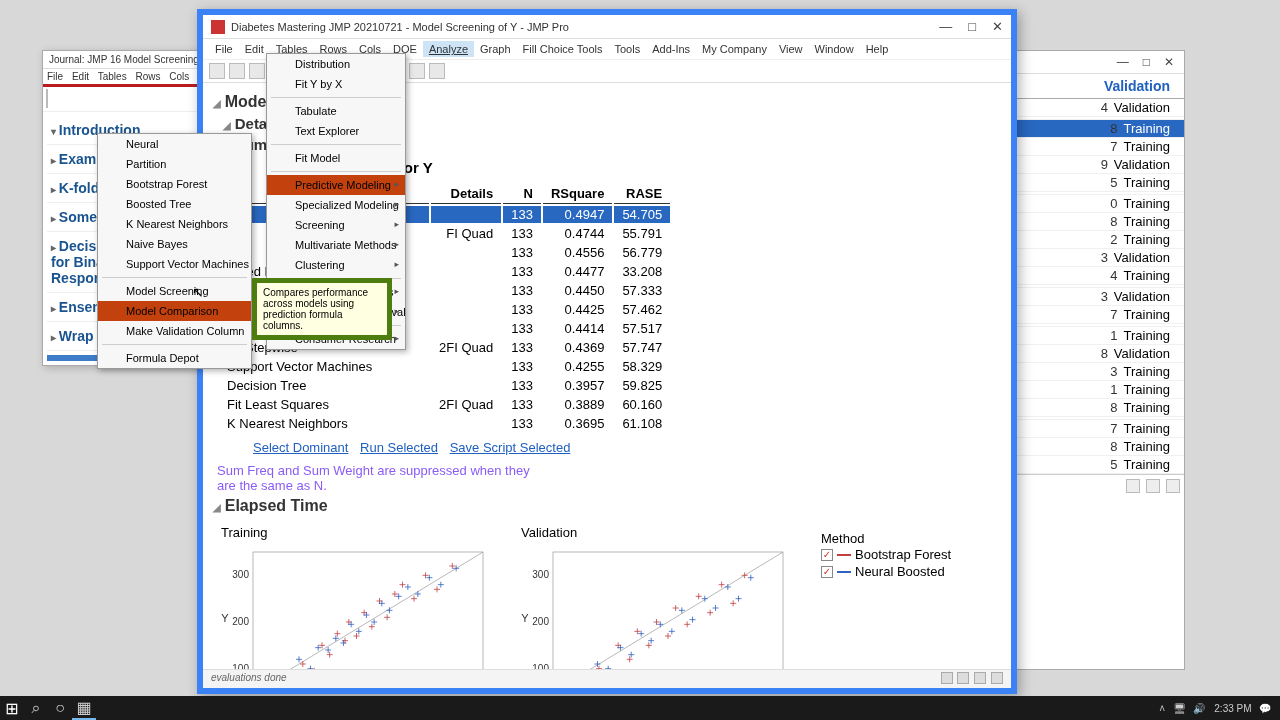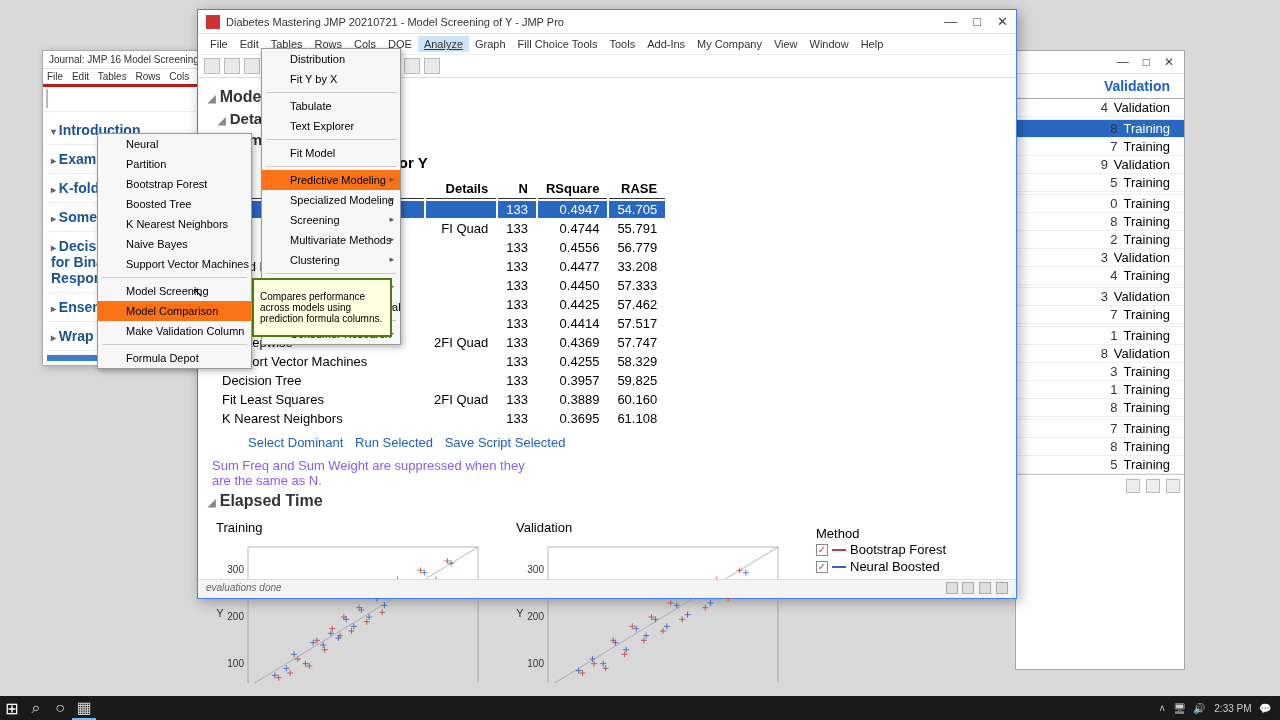--- a/index.html
+++ b/index.html
@@ -11,21 +11,21 @@
 .journal-menubar { padding: 2px 4px; font-size: 10px; color: #333; border-bottom: 3px solid #b91c1c; }
 .journal-menubar span { margin-right: 6px; }
 .journal-toolbar { padding: 3px; border-bottom: 1px solid #eee; }
 .journal-nav { padding: 4px; }
 .journal-item { font-size: 14px; font-weight: bold; color: #1a5490; padding: 6px 4px; border-bottom: 1px solid #eee; cursor: pointer; }
 .journal-item::before { content: "▸ "; font-size: 10px; color: #666; }
 .journal-item.open::before { content: "▾ "; }
 .journal-bar { height: 6px; background: #3d7cc9; margin-top: 4px; }
 
 
-.main-window { position: absolute; left: 197px; top: 9px; width: 820px; height: 590px; background: #fff; border: 1px solid #3b82f6; box-shadow: 3px 3px 12px rgba(0,0,0,0.3); }
+.main-window { position: absolute; left: 197px; top: 9px; width: 820px; height: 685px; background: #fff; border: 6px solid #3b82f6; box-shadow: 3px 3px 12px rgba(0,0,0,0.3); }
 .titlebar { display: flex; align-items: center; padding: 4px 8px; background: #fff; border-bottom: 1px solid #ddd; }
 .titlebar-icon { width: 14px; height: 14px; background: #c33; margin-right: 6px; }
 .titlebar-text { flex: 1; font-size: 11px; color: #333; }
 .win-controls { display: flex; gap: 16px; font-size: 13px; color: #444; }
 .win-controls span { cursor: pointer; }
 
 .menubar { display: flex; padding: 2px 6px; font-size: 11px; color: #333; border-bottom: 1px solid #eee; }
 .menubar span { padding: 2px 6px; cursor: pointer; }
 .menubar span.active { background: #cde4f7; text-decoration: underline; }
 
@@ -39,41 +39,41 @@
 .partial-head { font-size: 15px; font-weight: bold; padding: 4px 0 2px 0; }
 
 .result-table { margin-left: 4px; margin-top: 4px; font-size: 13px; }
 .result-table th { text-align: right; padding: 2px 8px; font-weight: bold; border-bottom: 1px solid #333; }
 .result-table th:first-child { text-align: left; }
 .result-table td { padding: 1px 8px; text-align: right; }
 .result-table td:first-child { text-align: left; min-width: 210px; }
 .result-table tr.selected { background: #2968c0; color: #fff; }
 
 .links-row { padding: 6px 40px; font-size: 13px; }
-.links-row a { color: #2060c0; margin-right: 8px; cursor: pointer; }
+.links-row a { color: #2060c0; text-decoration: underline; margin-right: 8px; cursor: pointer; }
 .note-text { font-size: 13px; color: #8b5cf6; padding: 2px 4px; max-width: 340px; }
 
 .plots { display: flex; gap: 20px; margin-top: 6px; }
 .plot-panel { }
 .plot-title { font-size: 13px; padding: 2px 8px; }
 .plot-svg { border: none; }
 .legend-box { font-size: 13px; padding: 8px; }
 .legend-head { font-weight: normal; }
 .legend-item { display: flex; align-items: center; gap: 4px; padding: 1px 0; }
 .legend-check { width: 12px; height: 12px; border: 1px solid #888; display: inline-flex; align-items: center; justify-content: center; font-size: 10px; color: #c33; }
 .legend-swatch { width: 14px; height: 2px; }
 
 
 .menu-popup { position: absolute; background: #f7f7f7; border: 1px solid #999; box-shadow: 2px 2px 6px rgba(0,0,0,0.3); font-size: 11px; z-index: 50; }
 .menu-popup .mi { padding: 4px 22px 4px 28px; cursor: pointer; white-space: nowrap; position: relative; }
 .menu-popup .mi.sub::after { content: "▸"; position: absolute; right: 6px; font-size: 9px; color: #555; }
-.menu-popup .mi.hl { background: #f97316; }
+.menu-popup .mi.hl { background: #c2410c; }
 .menu-popup .sep { height: 1px; background: #ccc; margin: 3px 4px; }
 
-.tooltip { position: absolute; background: #ffffe1; border: 2px solid #4d7c0f; padding: 11px 6px; font-size: 10px; max-width: 140px; z-index: 60; }
+.tooltip { position: absolute; background: #ffffe1; border: 5px solid #4d7c0f; padding: 4px 6px; font-size: 10px; max-width: 140px; z-index: 60; }
 
 
 .right-panel { position: absolute; left: 1015px; top: 50px; width: 170px; height: 620px; background: #fff; border: 1px solid #aaa; }
 .rp-titlebar { display: flex; justify-content: flex-end; gap: 14px; padding: 4px 10px; font-size: 12px; color: #444; border-bottom: 1px solid #ddd; }
 .rp-head { text-align: right; font-weight: bold; font-size: 14px; color: #2060c0; padding: 4px 14px; border-bottom: 1px solid #aaa; }
 .rp-row { display: flex; justify-content: flex-end; padding: 1px 14px; font-size: 13px; border-bottom: 1px solid #f0f0f0; }
 .rp-row .num { width: 18px; text-align: right; color: #333; margin-right: 6px; }
 .rp-row.selected { background: #2968c0; color: #fff; }
 .rp-foot { display: flex; justify-content: flex-end; gap: 6px; padding: 4px; border-top: 1px solid #ccc; }
 .rp-foot span { width: 14px; height: 14px; background: #eee; border: 1px solid #bbb; }

